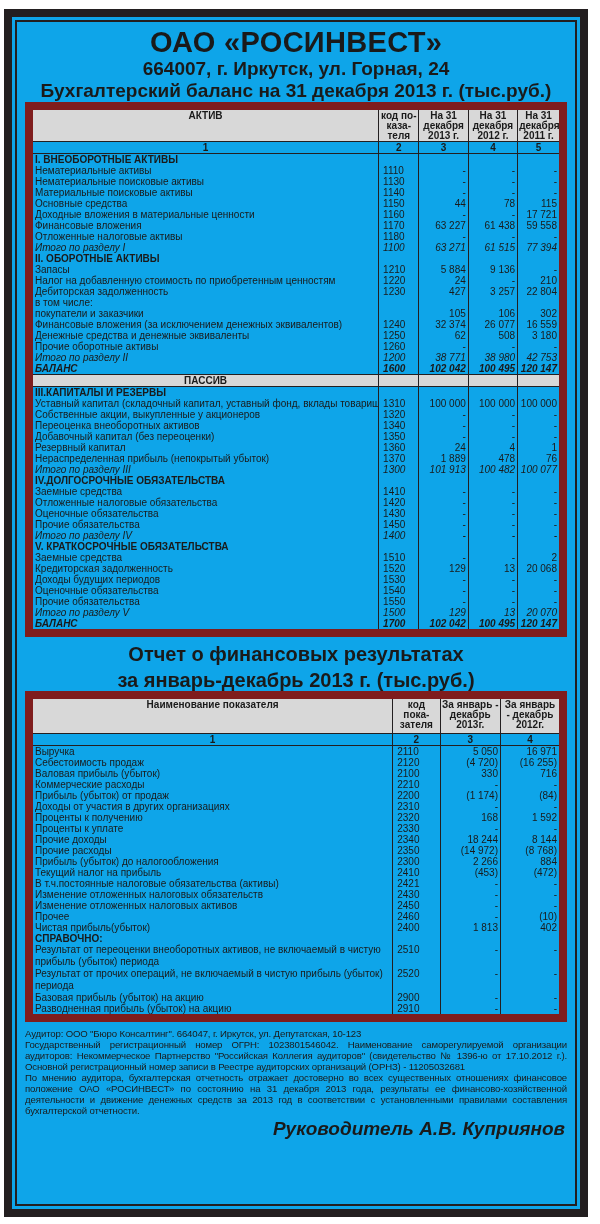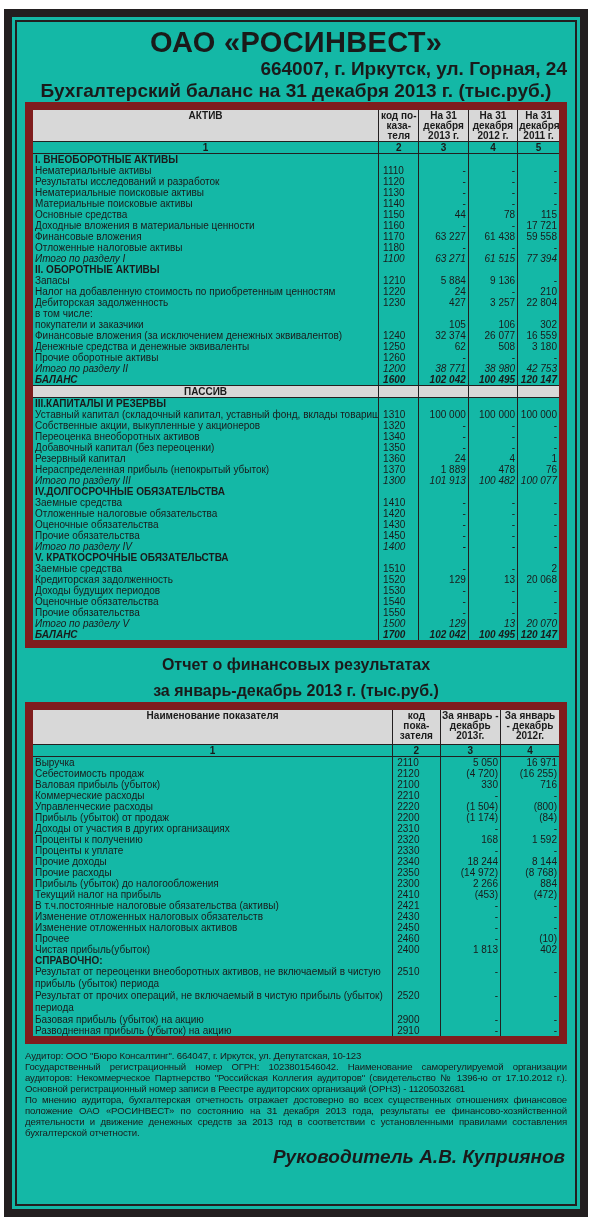--- a/index.html
+++ b/index.html
@@ -1,40 +1,40 @@
 <!DOCTYPE html>
 <html><head>
 <meta charset="utf-8">
 <style>
   html, body { margin: 0; padding: 0; background: #ffffff; }
   body { width: 600px; height: 1224px; overflow: hidden; font-family: "Liberation Sans", sans-serif; color: #1a1a1a; }
-  .outer { position: absolute; left: 4px; top: 9px; width: 584px; height: 1208px; border: 8px solid #231f20; background: #14b8a6; box-sizing: border-box; }
+  .outer { position: absolute; left: 4px; top: 9px; width: 584px; height: 1208px; border: 8px solid #231f20; background: #0ea5e9; box-sizing: border-box; }
   .inner { position: absolute; left: 3px; top: 3px; right: 3px; bottom: 3px; border: 2px solid #231f20; box-sizing: border-box; }
   .content { position: absolute; left: 8px; right: 8px; top: 4px; }
   .title { text-align: center; font-weight: bold; font-size: 29px; line-height: 32px; letter-spacing: 0.3px; }
-  .subtitle { text-align: right; font-weight: bold; font-size: 19px; line-height: 22px; }
+  .subtitle { text-align: center; font-weight: bold; font-size: 19px; line-height: 22px; }
   .subtitle2 { text-align: center; font-weight: bold; font-size: 19px; line-height: 22px; }
-  .t2title { text-align: center; font-weight: bold; font-size: 16px; line-height: 22px; margin-top: 6px; }
+  .t2title { text-align: center; font-weight: bold; font-size: 20px; line-height: 22px; margin-top: 6px; }
   table { border-collapse: collapse; width: 100%; font-family: "Liberation Sans", sans-serif; font-size: 10px; table-layout: fixed; }
   table.main { border: 8px solid #7f1d1d; }
   th { background: #d8d8d8; font-weight: bold; font-size: 10px; line-height: 10px; vertical-align: top; border: 1px solid #231f20; padding: 1px 1px 0 1px; text-align: center; }
   td { border-left: 1px solid #231f20; border-right: 1px solid #231f20; padding: 0 2px; line-height: 11px; height: 11px; white-space: nowrap; overflow: hidden; }
   td.name { text-align: left; }
   td.code { text-align: left; padding-left: 4px; }
   td.num { text-align: right; }
   tr.colnum td { border-top: 1px solid #231f20; border-bottom: 1px solid #231f20; text-align: center; font-weight: bold; font-size: 10px; }
   tr.section td.name { font-weight: bold; }
   tr.total td { font-style: italic; }
   tr.balance td { font-style: italic; font-weight: bold; }
   tr.passiv td { background: #d8d8d8; font-weight: bold; text-align: center; border-top: 1px solid #231f20; border-bottom: 1px solid #231f20; }
   tr.wrap td.name { white-space: normal; line-height: 12px; }
   tr.wrap td { vertical-align: top; }
   .footer { font-size: 9.6px; line-height: 11px; margin-top: 6px; letter-spacing: -0.15px; text-align: justify; }
   .footer p { margin: 0; }
-  .signature { text-align: right; font-weight: bold; font-style: italic; font-size: 19px; line-height: 22px; margin-top: 8px; padding-right: 2px; }
+  .signature { text-align: right; font-weight: bold; font-style: italic; font-size: 19px; line-height: 22px; margin-top: 2px; padding-right: 2px; }
 </style>
 </head>
 <body>
 
 <div class="outer">
   <div class="inner">
     <div class="content">
       <div class="title">ОАО «РОСИНВЕСТ»</div>
       <div class="subtitle">664007, г. Иркутск, ул. Горная, 24</div>
       <div class="subtitle2">Бухгалтерский баланс на 31 декабря 2013 г. (тыс.руб.)</div>
@@ -72,27 +72,20 @@
               <td class="num"></td>
             </tr>
             <tr>
               <td class="name">Нематериальные активы</td>
               <td class="code">1110</td>
               <td class="num">-</td>
               <td class="num">-</td>
               <td class="num">-</td>
             </tr>
             <tr>
-              <td class="name">Результаты исследований и разработок</td>
-              <td class="code">1120</td>
-              <td class="num">-</td>
-              <td class="num">-</td>
-              <td class="num">-</td>
-            </tr>
-            <tr>
               <td class="name">Нематериальные поисковые активы</td>
               <td class="code">1130</td>
               <td class="num">-</td>
               <td class="num">-</td>
               <td class="num">-</td>
             </tr>
             <tr>
               <td class="name">Материальные поисковые активы</td>
               <td class="code">1140</td>
               <td class="num">-</td>
@@ -418,26 +411,20 @@
               <td class="num">330</td>
               <td class="num">716</td>
             </tr>
             <tr>
               <td class="name">Коммерческие расходы</td>
               <td class="code">2210</td>
               <td class="num">-</td>
               <td class="num">-</td>
             </tr>
             <tr>
-              <td class="name">Управленческие расходы</td>
-              <td class="code">2220</td>
-              <td class="num">(1 504)</td>
-              <td class="num">(800)</td>
-            </tr>
-            <tr>
               <td class="name">Прибыль (убыток) от продаж</td>
               <td class="code">2200</td>
               <td class="num">(1 174)</td>
               <td class="num">(84)</td>
             </tr>
             <tr>
               <td class="name">Доходы от участия в других организациях</td>
               <td class="code">2310</td>
               <td class="num">-</td>
               <td class="num">-</td>

